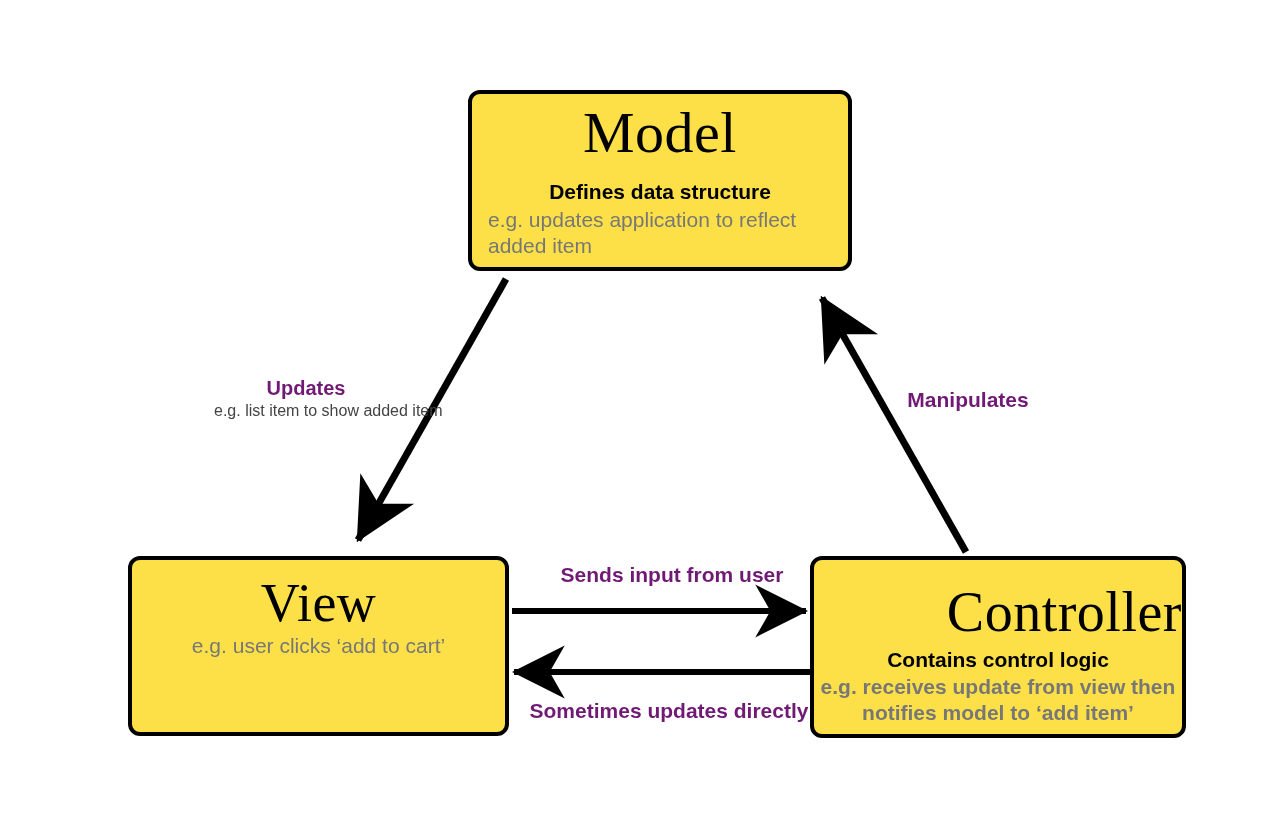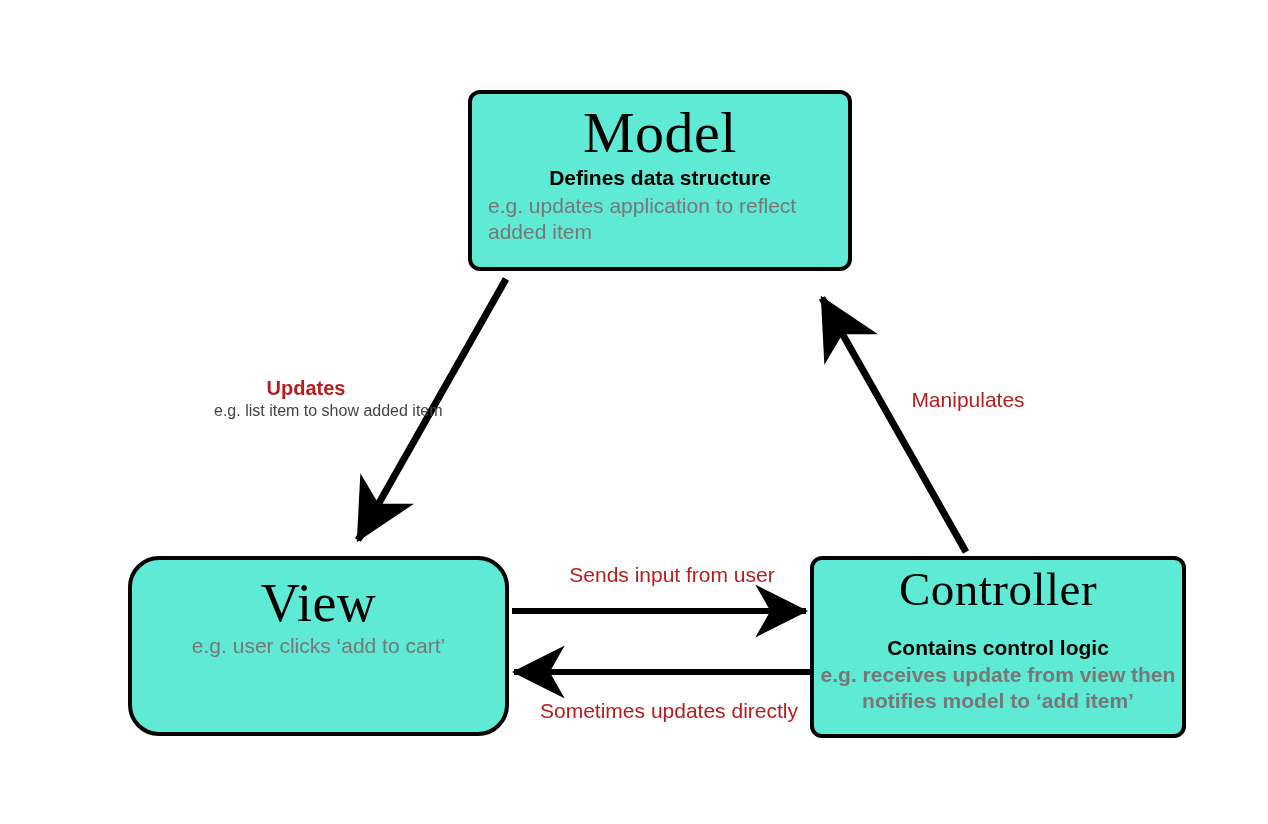--- a/index.html
+++ b/index.html
@@ -13,21 +13,21 @@
     height: 824px;
     background: #ffffff;
     overflow: hidden;
     font-family: "Liberation Sans", sans-serif;
   }
 
   
   .node {
     position: absolute;
     box-sizing: border-box;
-    background: #5eead4;
+    background: #fde047;
     border: 4px solid #000000;
     border-radius: 12px;
     text-align: center;
     z-index: 3;
     padding: 0;
     overflow: hidden;
   }
   .node-title {
     font-family: "Liberation Serif", serif;
     font-weight: 400;
@@ -44,60 +44,60 @@
   .node-eg {
     font-family: "Liberation Sans", sans-serif;
     font-weight: 400;
     color: #777777;
     line-height: 1.22;
   }
 
   
   #node-model { left: 468px; top: 90px; width: 384px; height: 181px; }
   #node-model .node-title { font-size: 58px; margin-top: 10px; }
-  #node-model .node-sub   { font-size: 21px; margin-top: 4px; }
+  #node-model .node-sub   { font-size: 21px; margin-top: 18px; }
   #node-model .node-eg    { font-size: 21px; margin-top: 3px; text-align: left; padding-left: 16px; padding-right: 20px; }
 
   
-  #node-view { left: 128px; top: 556px; width: 381px; height: 180px; border-radius: 31px; }
+  #node-view { left: 128px; top: 556px; width: 381px; height: 180px; }
   #node-view .node-title { font-size: 54px; margin-top: 16px; }
   #node-view .node-sub   { font-size: 21px; margin-top: 8px; }
   #node-view .node-eg    { font-size: 21px; margin-top: 3px; }
 
   
   #node-controller { left: 810px; top: 556px; width: 376px; height: 182px; }
-  #node-controller .node-title { font-size: 47px; margin-top: 6px; }
-  #node-controller .node-sub   { font-size: 21px; margin-top: 23px; }
+  #node-controller .node-title { font-size: 56px; margin-top: 24px; text-align: right; }
+  #node-controller .node-sub   { font-size: 21px; margin-top: 8px; }
   #node-controller .node-eg    { font-size: 21px; margin-top: 2px; line-height: 1.25; font-weight: bold; }
 
   
   .edge-label {
     position: absolute;
     z-index: 4;
     text-align: center;
     white-space: nowrap;
   }
   .edge-label .el-main {
     display: block;
     font-family: "Liberation Sans", sans-serif;
     font-weight: bold;
     font-size: 20px;
-    color: #b91c1c;
+    color: #701a75;
     line-height: 1.2;
   }
   .edge-label .el-eg {
     display: block;
     font-family: "Liberation Sans", sans-serif;
     font-size: 16px;
     color: #444444;
     line-height: 1.25;
     margin-top: 1px;
     margin-left: 28px;
   }
-  .edge-label.plain .el-main { font-weight: 400; font-size: 21px; }
+  .edge-label.plain .el-main { font-weight: 700; font-size: 21px; }
 
   #label-updates     { left: 186px; top: 376px; width: 240px; }
   #label-manipulates { left: 888px; top: 387px; width: 160px; }
   #label-sends       { left: 532px; top: 562px; width: 280px; }
   #label-sometimes   { left: 519px; top: 698px; width: 300px; }
 
   
   #arrows {
     position: absolute;
     left: 0; top: 0;

